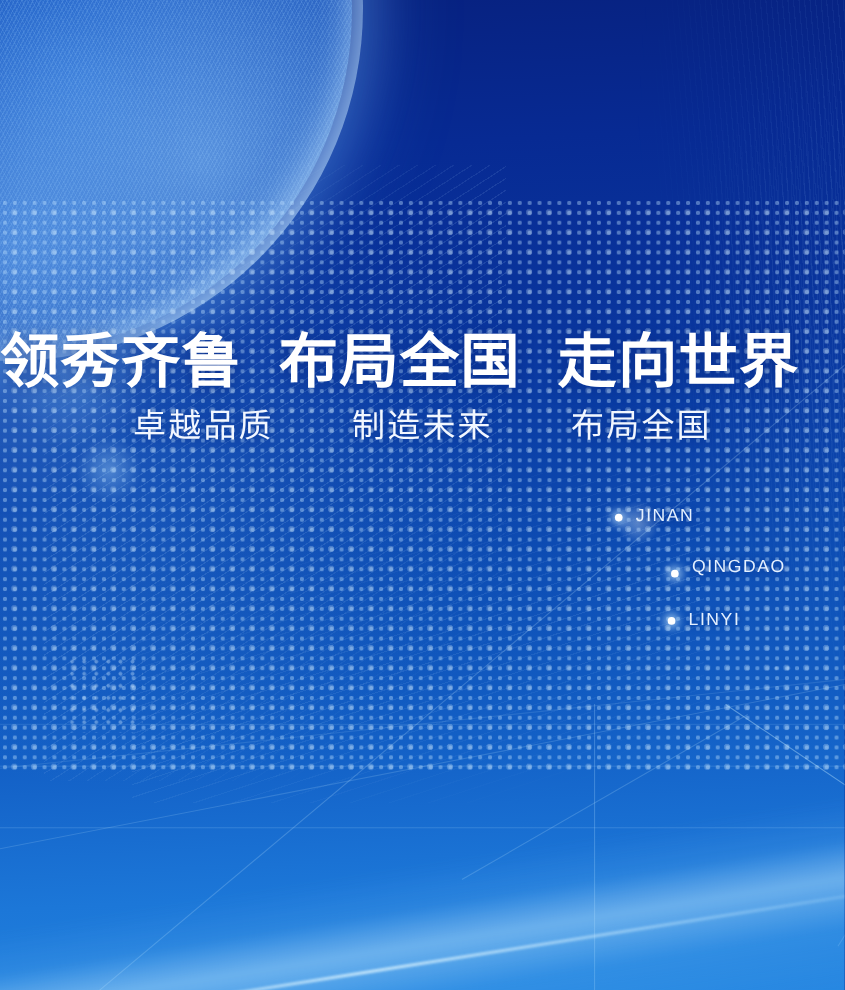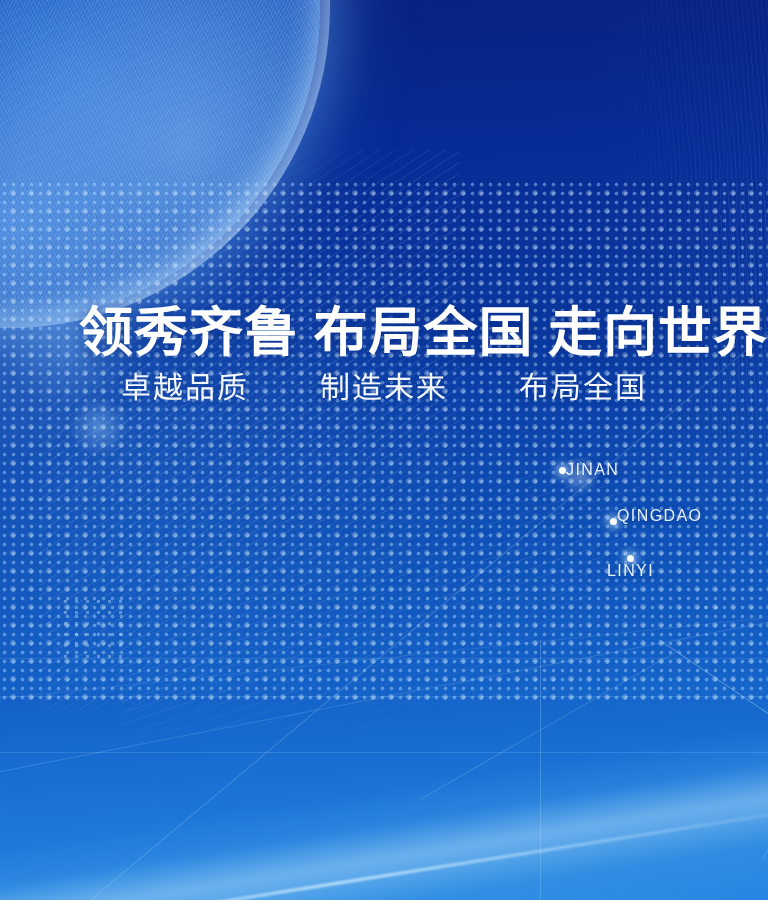--- a/index.html
+++ b/index.html
@@ -240,30 +240,29 @@
   .content {
     position: absolute;
     inset: 0;
   }
 
   .headline {
     position: absolute;
     left: 0;
     right: 0;
     top: 268px;
-    text-align: right;
-    font-family: Liberation Serif, serif;
+    text-align: left;
+    font-family: Liberation Mono, monospace;
     font-weight: 700;
     font-size: 54px;
     line-height: 1.1;
     letter-spacing: 1px;
     color: #ffffff;
     text-shadow: 0 2px 14px rgba(8,36,120,0.55);
     white-space: nowrap;
-    padding-left: 41px;
   }
 
   .subline {
     position: absolute;
     left: 0;
     right: 0;
     top: 370px;
     text-align: center;
     font-family: "DejaVu Serif", "Liberation Serif", serif;
     font-weight: 400;
@@ -274,38 +273,39 @@
     text-shadow: 0 1px 10px rgba(8,36,120,0.5);
     white-space: nowrap;
   }
   .subline .gap { display: inline-block; width: 48px; }
 
   
   .city {
     position: absolute;
     display: flex;
     align-items: center;
+    gap: 12px;
     color: #e4f0ff;
     font-family: "Liberation Sans", sans-serif;
     font-size: 16px;
     letter-spacing: 1.4px;
     font-weight: 300;
     text-shadow: 0 1px 7px rgba(8,36,120,0.6);
   }
   .city .pin {
     width: 7px;
     height: 7px;
     border-radius: 50%;
     background: #ffffff;
     box-shadow: 0 0 8px 3px rgba(195,230,255,0.75);
     flex: none;
   }
   .city-jinan   { left: 559px; top: 461px; }
   .city-qingdao { left: 610px; top: 507px; align-items: flex-end; }
-  .city-linyi   { left: 607px; top: 555px; flex-direction: column; }
+  .city-linyi   { left: 607px; top: 555px; }
 
   
   .micro-dots {
     position: absolute;
     background-image: radial-gradient(circle, rgba(205,232,255,0.55) 1.5px, rgba(205,232,255,0) 2px);
     background-size: 11px 11px;
   }
 </style>
 </head>
 <body>

